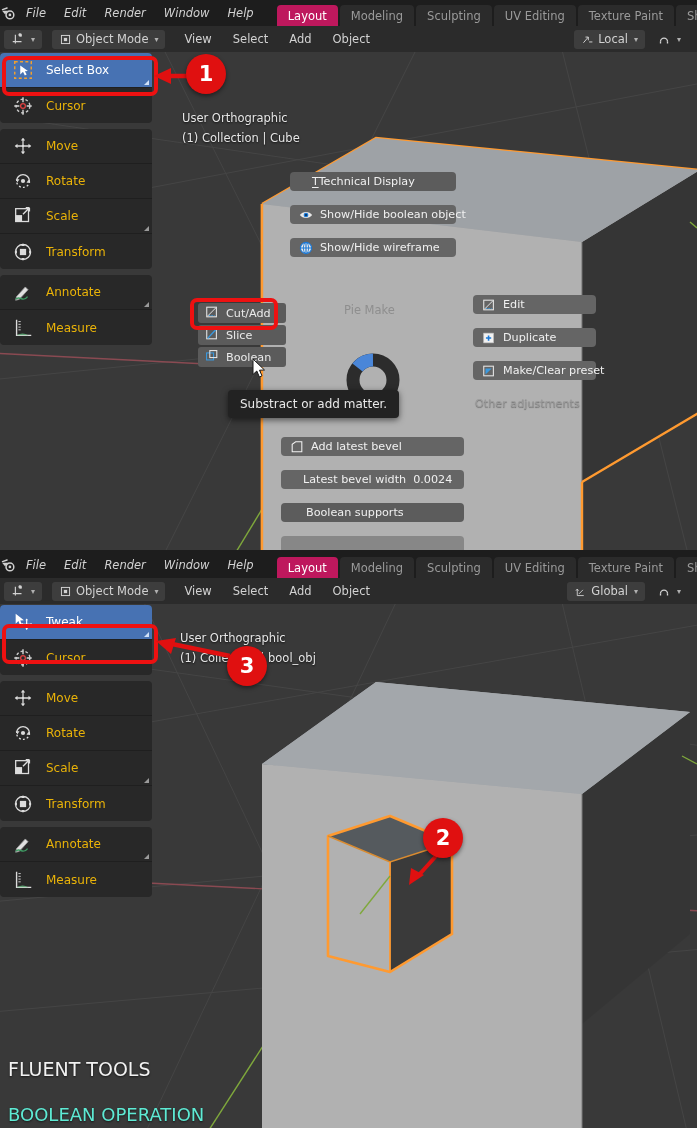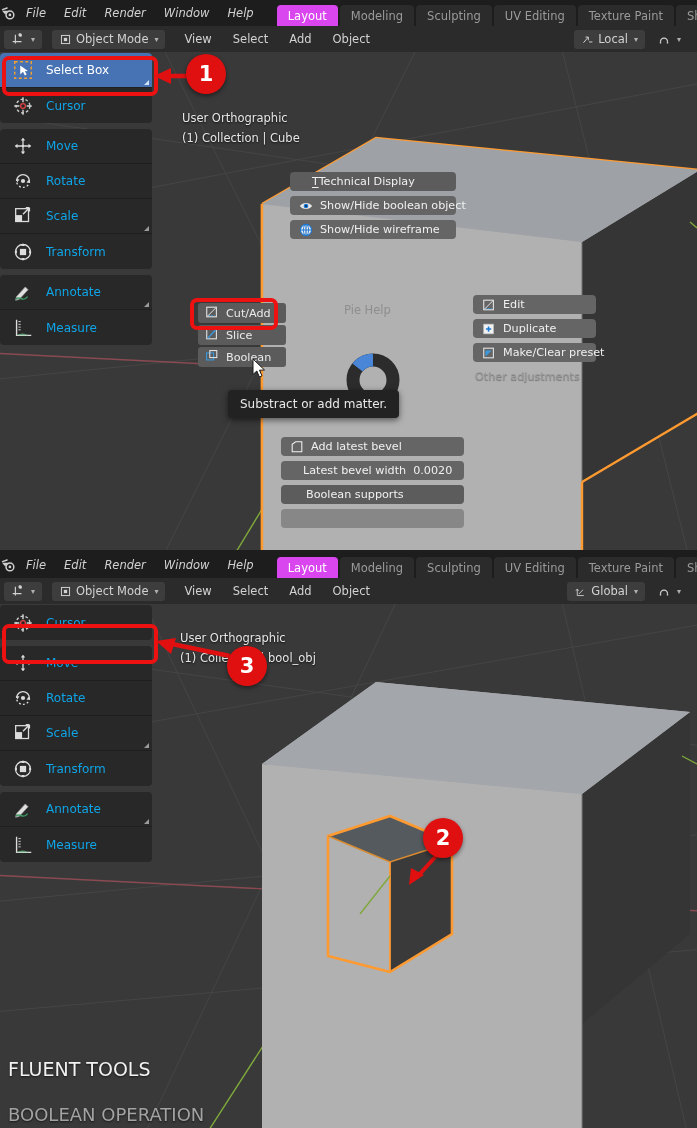--- a/index.html
+++ b/index.html
@@ -28,21 +28,21 @@
   .menubar-item {
     display: flex; align-items: center; padding: 0 9px;
     font-size: 11.5px; color: #d2d2d2; white-space: nowrap; font-style: italic;
   }
   .ws-tabs { display: flex; align-items: flex-end; margin-left: 14px; }
   .ws-tab {
     display: flex; align-items: center; padding: 0 11px; height: 21px; margin-top: 5px;
     font-size: 11.5px; color: #9a9a9a; white-space: nowrap;
     background: #2b2b2b; border-radius: 4px 4px 0 0; margin-right: 2px;
   }
-  .ws-tab.active { background: #d946ef; color: #ffffff; }
+  .ws-tab.active { background: #be185d; color: #ffffff; }
 
   
   .toolheader {
     position: relative; height: 26px; background: #2b2b2b;
     display: flex; align-items: center; padding: 0 4px; z-index: 39;
   }
   .th-btn {
     display: flex; align-items: center; gap: 4px;
     height: 19px; padding: 0 7px; border-radius: 3px;
     background: #3d3d3d; color: #d2d2d2; font-size: 11.5px; white-space: nowrap;
@@ -61,40 +61,40 @@
 
   
   .toolbar {
     position: absolute; left: 0; top: 0; width: 152px;
     display: flex; flex-direction: column; gap: 6px; padding-top: 1px;
     z-index: 25;
   }
   .tool-group { background: #282828; border-radius: 4px; overflow: hidden; }
   .tool-item {
     position: relative; display: flex; align-items: center; gap: 10px;
-    height: 35px; padding-left: 10px; color: #0ea5e9; font-size: 12px;
+    height: 35px; padding-left: 10px; color: #eab308; font-size: 12px;
     border-bottom: 1px solid #1f1f1f;
   }
   .tool-item:last-child { border-bottom: none; }
   .tool-item.active { background: #4772b3; color: #ffffff; }
   .tool-item .ico { width: 26px; height: 26px; flex: none; display: flex; align-items: center; justify-content: center; }
   .corner-tri {
     position: absolute; right: 3px; bottom: 2px;
     width: 0; height: 0; border-left: 5px solid transparent; border-bottom: 5px solid #9a9a9a;
   }
   .tool-item.active .corner-tri { border-bottom-color: #cfe0f7; }
 
   
   .vp-text {
     position: absolute; color: #e6e6e6; font-size: 11.5px;
     text-shadow: 0 1px 2px rgba(0,0,0,.7); white-space: nowrap; z-index: 20;
   }
 
   
-  .fmenu { position: absolute; z-index: 28; display: flex; flex-direction: column; gap: 5px; }
+  .fmenu { position: absolute; z-index: 28; display: flex; flex-direction: column; gap: 14px; }
   .frow {
     display: flex; align-items: center; gap: 7px;
     height: 19px; border-radius: 4px; padding: 0 8px;
     background: #656565; color: #f0f0f0; font-size: 11.2px; white-space: nowrap;
   }
   .frow.title { background: #5c5c5c; padding-left: 22px; }
   .frow.value { justify-content: space-between; padding-left: 22px; }
   .frow .ic { width: 15px; height: 15px; flex: none; display: flex; align-items: center; justify-content: center; }
   .ghost-label { font-size: 11.2px; color: #9b9b9b; text-shadow: 0 1px 1px rgba(0,0,0,.4); }
   .u { text-decoration: underline; text-underline-offset: 2px; }
@@ -130,21 +130,21 @@
     background: #e01010; color: #fff;
     display: flex; align-items: center; justify-content: center;
     font-size: 21px; font-weight: bold;
     box-shadow: 0 2px 4px rgba(0,0,0,.45);
   }
   .arrow-svg { position: absolute; z-index: 61; pointer-events: none; }
 
   
   .note { position: absolute; z-index: 30; white-space: pre; text-shadow: 0 1px 2px rgba(0,0,0,.6); }
   .note-h { font-size: 19px; color: #f2f2f2; }
-  .note-b { font-size: 18px; color: #a3a3a3; }
+  .note-b { font-size: 18px; color: #5eead4; }
 
   .mouse-cursor { position: absolute; z-index: 63; }
 </style>
 </head>
 <body>
 
 <div class="page">
 
   <div class="panel panel-a">
 
@@ -371,21 +371,21 @@
           <span>Show/Hide wireframe</span>
         </div>
       </div>
 
       <div class="pie-wrap" style="left:345px; top:300px;">
         <svg width="56" height="56" viewBox="0 0 56 56">
           <circle cx="28" cy="28" r="20" fill="none" stroke="#2c2c2c" stroke-width="13"></circle>
           <path d="M28 8 A20 20 0 0 0 12.5 15.5" fill="none" stroke="#4a86d8" stroke-width="13"></path>
         </svg>
       </div>
-      <div class="pie-label" style="left:344px; top:251px; z-index:27;">Pie Help</div>
+      <div class="pie-label" style="left:344px; top:251px; z-index:27;">Pie Make</div>
 
       <div class="dlist" style="left:198px; top:251px; width:88px;text-align:right;">
         <div class="drow">
           <span class="ic">
             <svg width="14" height="14" viewBox="0 0 16 16">
               <rect x="2" y="2.5" width="11" height="11" fill="none" stroke="#e8e8e8" stroke-width="1.2"></rect>
               <path d="M3 12.6 L12.2 3.4" stroke="#e8e8e8" stroke-width="1.1"></path>
               <path d="M4.5 12 L11 12" stroke="#3a9ae0" stroke-width="1.1" stroke-dasharray="1.6 1.2"></path>
             </svg>
           </span>
@@ -449,21 +449,21 @@
         <div class="frow">
           <span class="ic">
             <svg width="14" height="14" viewBox="0 0 16 16">
               <path d="M2.5 13.5 V5 L6.5 2 H13.5 V13.5 Z" fill="none" stroke="#f2f2f2" stroke-width="1.2"></path>
             </svg>
           </span>
           <span>Add latest bevel</span>
         </div>
         <div class="frow value">
           <span>Latest bevel width</span>
-          <span style="padding-right:22px;">0.0020</span>
+          <span style="padding-right:22px;">0.0024</span>
         </div>
         <div class="frow title" style="padding-left:25px;">Boolean supports</div>
         <div class="frow" style="opacity:.55;"></div>
       </div>
 
       <div class="mouse-cursor" style="left:252px; top:306px;">
         <svg width="16" height="22" viewBox="0 0 16 22">
           <path d="M1 1 L1 16.5 L4.8 13 L7.4 19 L10 17.8 L7.5 12.2 L12.5 12 Z" fill="#ffffff" stroke="#1a1a1a" stroke-width="1"></path>
         </svg>
       </div>
@@ -569,20 +569,36 @@
         <path d="M328 232 L390 258 L452 238" fill="none" stroke="#d98b30" stroke-width="1.4"></path>
         <path d="M390 258 L390 368" fill="none" stroke="#ff9a30" stroke-width="1.8"></path>
         <path d="M360 310 L390 272" stroke="#7fa83c" stroke-width="1.4" fill="none"></path>
       </svg>
 
       <div class="vp-text" style="left:180px; top:27px;">User Orthographic</div>
       <div class="vp-text" style="left:180px; top:47px;">(1) Collection | bool_obj</div>
 
       <div class="toolbar">
         <div class="tool-group">
+          <div class="tool-item active">
+            <span class="ico">
+              <svg width="22" height="22" viewBox="0 0 24 24">
+                <path d="M4 3 L4 14 L7 11 L9 16 L11 15 L9 10.4 L13 10 Z" fill="#ffffff"></path>
+                <g stroke="#ffffff" stroke-width="1.3" fill="none">
+                  <path d="M16 9 V20 M10.5 14.5 H21.5"></path>
+                  <path d="M16 8.2 L14.6 10.2 H17.4 Z" fill="#ffffff" stroke="none"></path>
+                  <path d="M16 20.8 L14.6 18.8 H17.4 Z" fill="#ffffff" stroke="none"></path>
+                  <path d="M9.7 14.5 L11.7 13.1 V15.9 Z" fill="#ffffff" stroke="none"></path>
+                  <path d="M22.3 14.5 L20.3 13.1 V15.9 Z" fill="#ffffff" stroke="none"></path>
+                </g>
+              </svg>
+            </span>
+            <span>Tweak</span>
+            <span class="corner-tri"></span>
+          </div>
           <div class="tool-item">
             <span class="ico">
               <svg width="22" height="22" viewBox="0 0 24 24">
                 <circle cx="12" cy="12" r="7.5" fill="none" stroke="#cccccc" stroke-width="1.5" stroke-dasharray="3 2.4"></circle>
                 <path d="M12 2.5 V8 M12 16 V21.5 M2.5 12 H8 M16 12 H21.5" stroke="#d8d8d8" stroke-width="1.5"></path>
                 <circle cx="12" cy="12" r="2.6" fill="none" stroke="#e04040" stroke-width="1.4"></circle>
               </svg>
             </span>
             <span>Cursor</span>
           </div>

